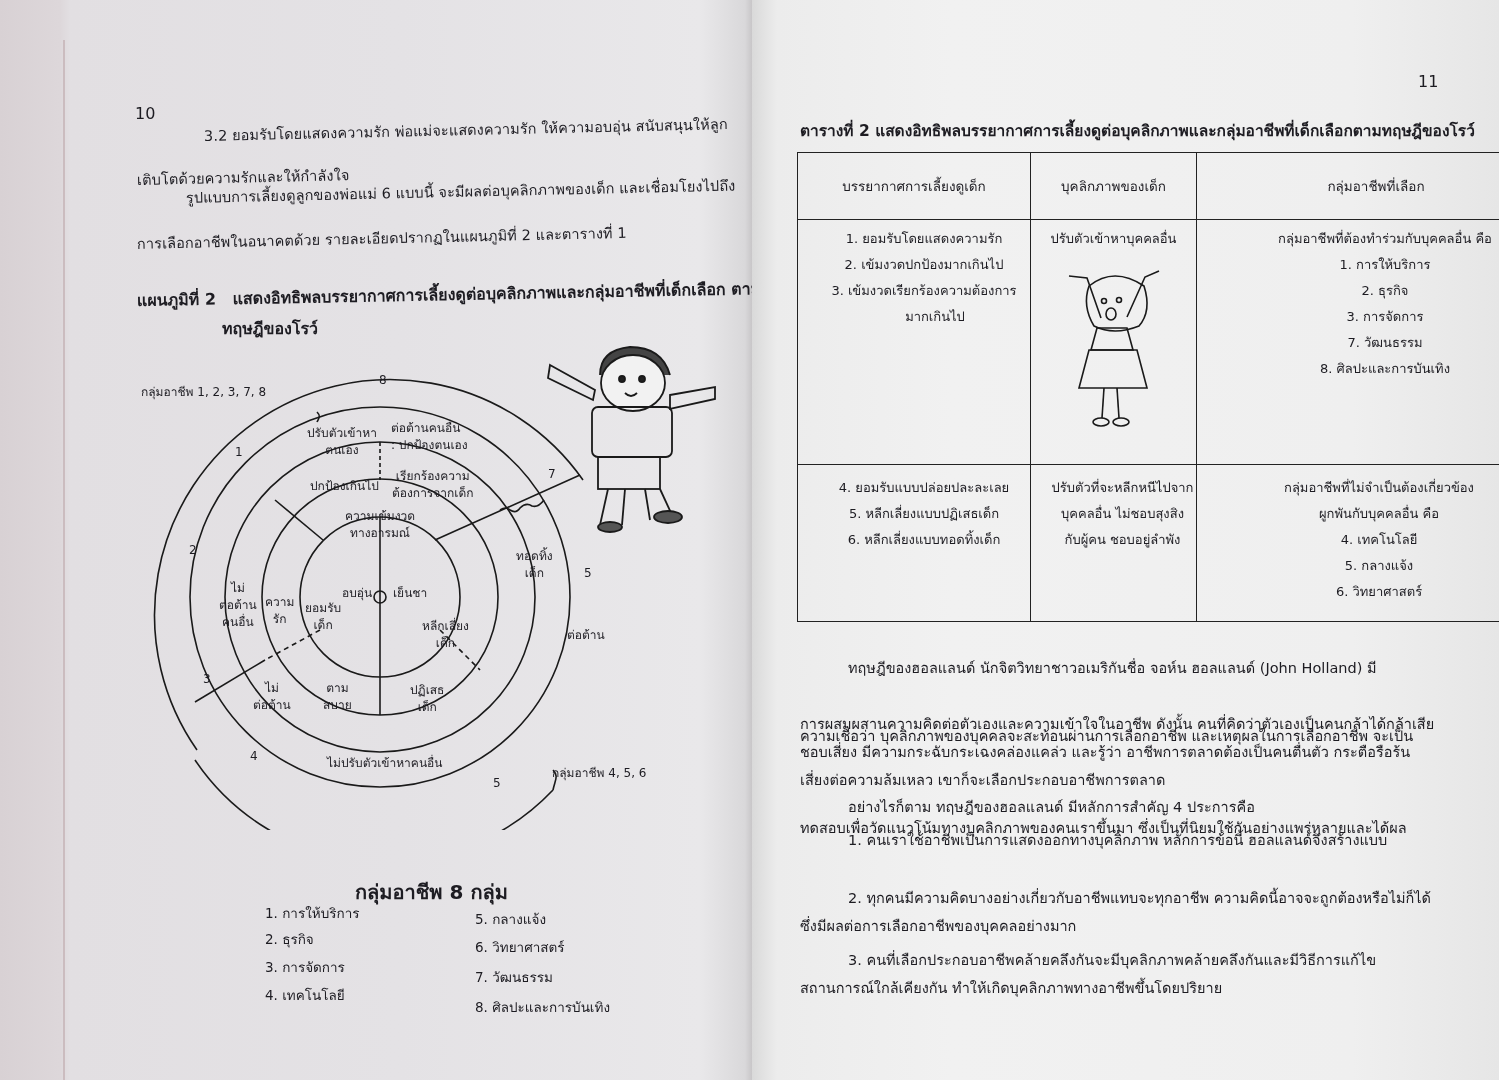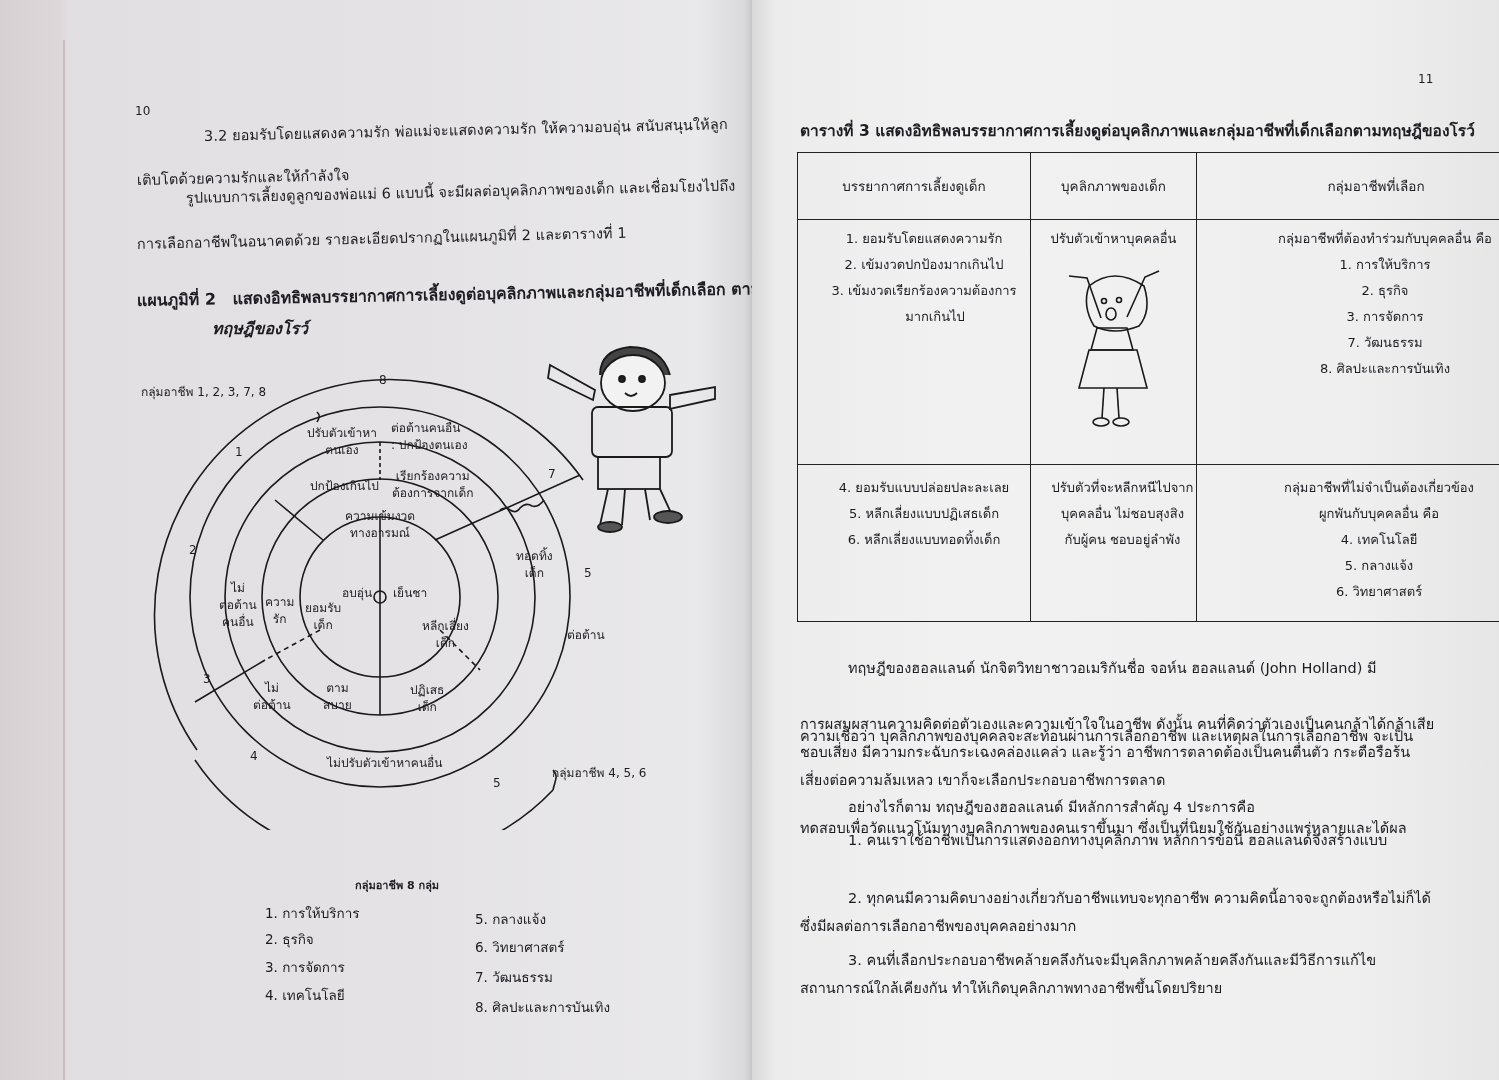--- a/index.html
+++ b/index.html
@@ -2,27 +2,27 @@
 <html><head>
 <meta charset="utf-8">
 <style>
   html,body{margin:0;padding:0;}
   body{width:1499px;height:1080px;overflow:hidden;background:#cfc9cc;position:relative;
        font-family:"DejaVu Sans","Liberation Sans",sans-serif;color:#1d1c22;}
   .page{position:absolute;top:0;height:1080px;}
   .page-left{left:0;width:752px;background:linear-gradient(90deg,#d8d1d4 0,#ddd7da 60px,#e2dfe2 70px,#e4e2e5 400px,#e9e8ea 700px,#d9d8da 745px,#c8c6c8 752px);}
   .page-right{left:752px;width:747px;background:linear-gradient(90deg,#d9d9d9 0,#ececec 25px,#f1f1f1 200px,#efefef 600px,#e6e6e6 747px);}
   .edge-line{position:absolute;left:63px;top:40px;width:2px;height:1040px;background:#cbbcbf;}
-  .pnum{position:absolute;font-size:12px;}
+  .pnum{position:absolute;font-size:16px;}
   .txt{position:absolute;font-size:14.5px;white-space:nowrap;letter-spacing:0.1px;}
   .bold{font-weight:normal;}
   .caption{position:absolute;font-size:16px;font-weight:bold;white-space:nowrap;}
   .diagram{position:absolute;left:135px;top:330px;width:560px;height:500px;}
   .dlab{position:absolute;font-size:12px;white-space:nowrap;text-align:center;line-height:17px;}
-  .legend-title{position:absolute;left:355px;top:876px;font-size:11px;font-weight:bold;}
+  .legend-title{position:absolute;left:355px;top:876px;font-size:20px;font-weight:bold;}
   .legend-item{position:absolute;font-size:13.5px;white-space:nowrap;}
   table.rtab{position:absolute;left:797px;top:152px;width:759px;border-collapse:collapse;font-size:13px;}
   table.rtab td,table.rtab th{border:1.5px solid #222;vertical-align:top;padding:0;}
   table.rtab th{font-weight:normal;height:66px;vertical-align:middle;text-align:center;font-size:13.5px;}
   .cell-line{height:26px;line-height:26px;white-space:nowrap;text-align:center;}
   .para{position:absolute;left:800px;font-size:14.5px;white-space:nowrap;}
   .girl, .boy{position:absolute;}
 </style>
 </head>
 <body>
@@ -34,21 +34,21 @@
 
   <div class="txt" style="left:204px;top:124px;transform:rotate(-1.3deg);transform-origin:left;">3.2 ยอมรับโดยแสดงความรัก  พ่อแม่จะแสดงความรัก  ให้ความอบอุ่น  สนับสนุนให้ลูก</div>
   <div class="txt" style="left:137px;top:168px;transform:rotate(-1.3deg);transform-origin:left;">เติบโตด้วยความรักและให้กำลังใจ</div>
   <div class="txt" style="left:186px;top:186px;transform:rotate(-1.3deg);transform-origin:left;">รูปแบบการเลี้ยงดูลูกของพ่อแม่  6  แบบนี้  จะมีผลต่อบุคลิกภาพของเด็ก  และเชื่อมโยงไปถึง</div>
   <div class="txt" style="left:137px;top:232px;transform:rotate(-1.3deg);transform-origin:left;">การเลือกอาชีพในอนาคตด้วย รายละเอียดปรากฏในแผนภูมิที่ 2 และตารางที่ 1</div>
 
   <div class="caption" style="left:137px;top:288px;transform:rotate(-1.1deg);transform-origin:left;">
     <span>แผนภูมิที่ 2</span>&nbsp;&nbsp;
     <span>แสดงอิทธิพลบรรยากาศการเลี้ยงดูต่อบุคลิกภาพและกลุ่มอาชีพที่เด็กเลือก ตาม</span>
   </div>
-  <div class="caption" style="left:212px;top:316px;font-style:italic;">ทฤษฎีของโรว์</div>
+  <div class="caption" style="left:222px;top:316px;">ทฤษฎีของโรว์</div>
 
   <div class="diagram">
     <svg width="560" height="500" viewBox="0 0 560 500">
       <g fill="none" stroke="#1a1a1a" stroke-width="1.6">
 
         <path d="M 62 420 A 228 228 0 0 1 448 150"></path>
         <path d="M 182 92 C 184 88 186 86 182 82"></path>
         <circle cx="245" cy="267" r="190" stroke-dasharray="1000 0"></circle>
         <circle cx="245" cy="267" r="155"></circle>
         <circle cx="245" cy="267" r="118"></circle>
@@ -146,21 +146,21 @@
   <div class="legend-item" style="left:475px;top:908px;">5.  กลางแจ้ง</div>
   <div class="legend-item" style="left:475px;top:936px;">6.  วิทยาศาสตร์</div>
   <div class="legend-item" style="left:475px;top:966px;">7.  วัฒนธรรม</div>
   <div class="legend-item" style="left:475px;top:996px;">8.  ศิลปะและการบันเทิง</div>
 </div>
 
 <div class="page page-right"></div>
 
 <div class="pnum" style="left:1418px;top:72px;">11</div>
 
-<div class="caption" style="left:800px;top:118px;font-size:15.5px;">ตารางที่ 3  แสดงอิทธิพลบรรยากาศการเลี้ยงดูต่อบุคลิกภาพและกลุ่มอาชีพที่เด็กเลือกตามทฤษฎีของโรว์</div>
+<div class="caption" style="left:800px;top:118px;font-size:15.5px;">ตารางที่ 2  แสดงอิทธิพลบรรยากาศการเลี้ยงดูต่อบุคลิกภาพและกลุ่มอาชีพที่เด็กเลือกตามทฤษฎีของโรว์</div>
 
 <table class="rtab">
   <tbody>
       <tr>
     <th style="width:232px;">บรรยากาศการเลี้ยงดูเด็ก</th>
     <th style="width:165px;">บุคลิกภาพของเด็ก</th>
     <th>กลุ่มอาชีพที่เลือก</th>
   </tr>
   <tr style="height:245px;">
     <td style="padding:6px 0 0 20px;">

